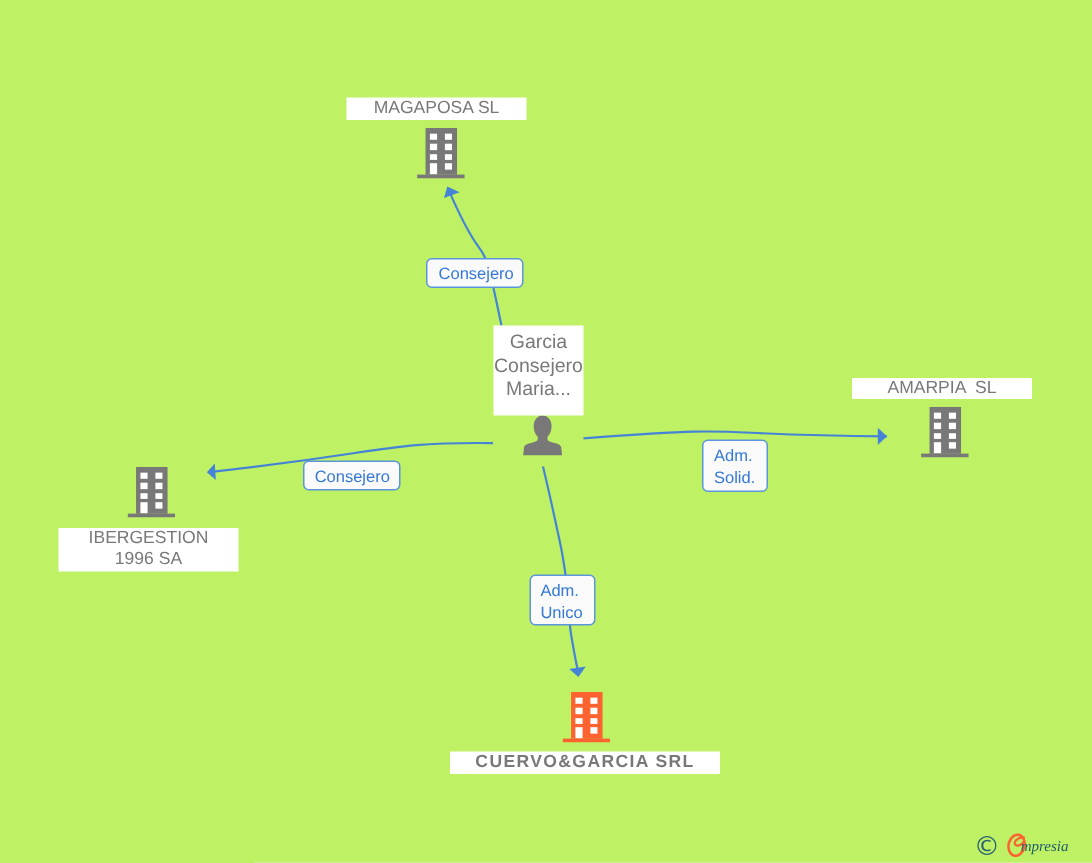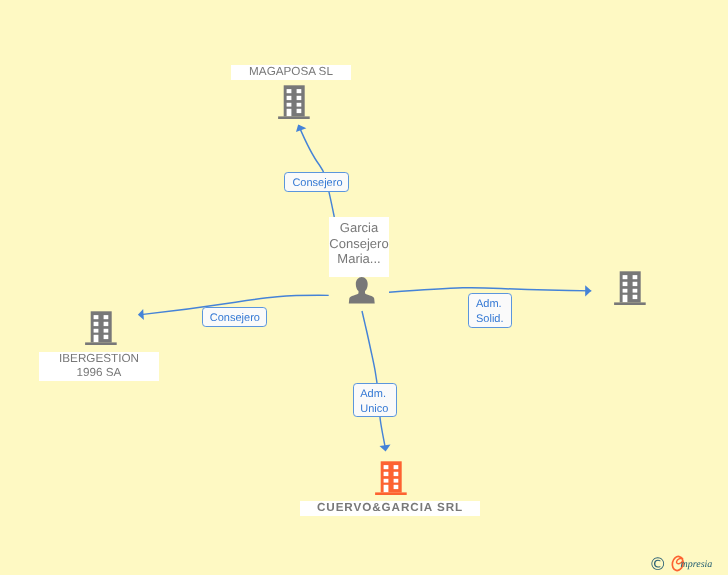--- a/index.html
+++ b/index.html
@@ -1,19 +1,19 @@
 <!DOCTYPE html>
 <html><head>
 <meta charset="utf-8">
 <style>
   html,body{margin:0;padding:0;}
   body{width:728px;height:575px;background:#ffffff;font-family:"Liberation Sans",sans-serif;
        overflow:hidden;position:relative;-webkit-font-smoothing:antialiased;
        text-rendering:geometricPrecision;}
-  #canvas{position:absolute;left:0;top:0;width:728px;height:575px;background:#fef9c3;}
+  #canvas{position:absolute;left:0;top:0;width:728px;height:575px;background:#bef264;}
   #edges{position:absolute;left:0;top:0;}
   .node-icon{position:absolute;}
   .node-label{position:absolute;text-align:center;color:#787878;font-size:11.7px;line-height:14.6px;
     background:#ffffff;white-space:pre-wrap;}
   .center-label{position:absolute;text-align:center;color:#787878;font-size:13px;line-height:15.2px;
     background:#ffffff;white-space:pre-line;}
   .edge-label{position:absolute;box-sizing:border-box;border:1.35px solid #5b96dc;border-radius:3.8px;
     background:#fafafa;color:#3579d4;font-size:11px;text-align:left;white-space:pre-line;
     overflow:visible;margin-top:20px;}
   .edge-label > span{display:block;position:absolute;}
@@ -52,20 +52,21 @@
           <rect x="8.6" y="10.8" width="4.8" height="4.3"></rect>
           <rect x="18.6" y="10.8" width="4.7" height="4.3"></rect>
           <rect x="8.6" y="17.8" width="4.8" height="3.8"></rect>
           <rect x="18.6" y="17.8" width="4.7" height="3.8"></rect>
           <rect x="8.6" y="23.8" width="4.8" height="7.3"></rect>
           <rect x="18.6" y="23.8" width="4.7" height="4.3"></rect>
         </g>
       </svg>
   </div>
 
+  <div class="node-label" style="left:568px;top:251.7px;width:120px;">AMARPIA  SL</div>
   <div class="node-icon" style="left:613.5px;top:270.5px;width:32px;height:34px;">
     <svg width="32" height="34" viewBox="0 0 32 34">
         <g fill="#787878">
           <rect x="5.7" y="0.3" width="21" height="31.2"></rect>
           <rect x="0.1" y="31.4" width="31.6" height="2.6"></rect>
         </g>
         <g fill="#ffffff">
           <rect x="8.6" y="4.1" width="4.8" height="4.1"></rect>
           <rect x="18.6" y="4.1" width="4.7" height="4.1"></rect>
           <rect x="8.6" y="10.8" width="4.8" height="4.3"></rect>

